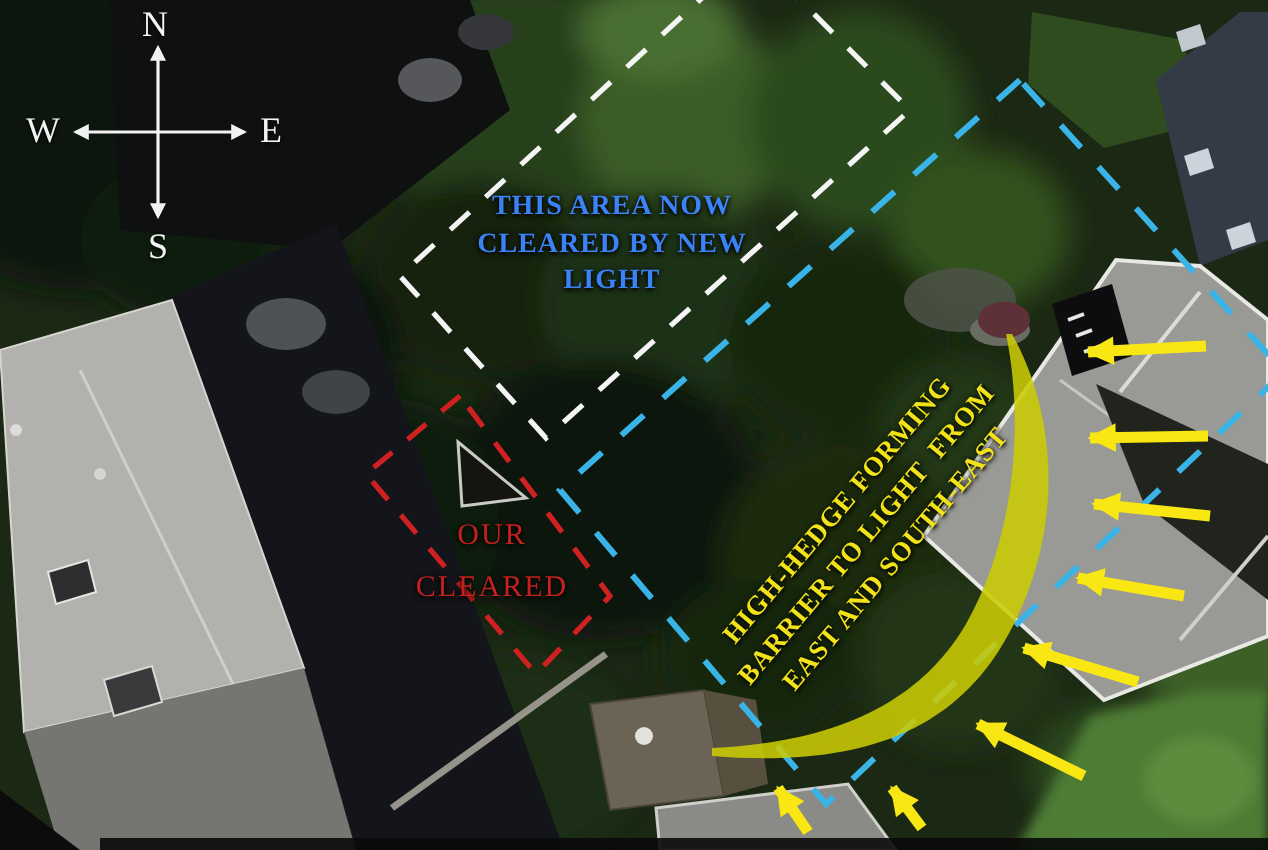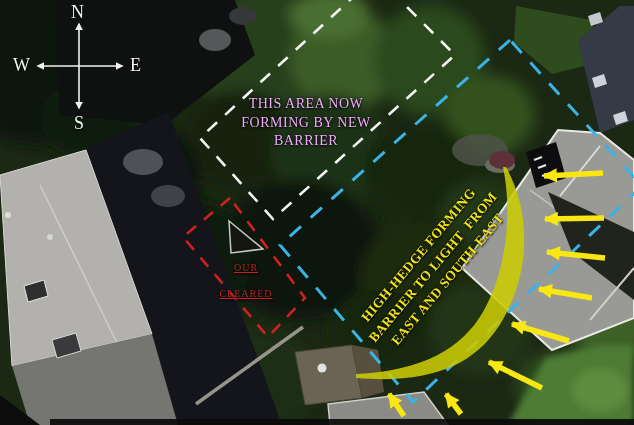--- a/index.html
+++ b/index.html
@@ -8,21 +8,21 @@
     font-family:"Liberation Serif","DejaVu Serif",serif;
     background:#1b2814;
   }
   .stage svg{position:absolute;left:0;top:0;}
   .label{position:absolute;text-align:center;line-height:18.5px;
     text-shadow:0 1px 2px rgba(0,0,0,.95), 0 0 3px rgba(0,0,0,.7);}
   .label div{white-space:pre;}
   .compass-label{position:absolute;font-size:18px;color:#f4f4f4;
     text-shadow:0 1px 2px rgba(0,0,0,.9);}
   .cleared{left:228px;top:95px;width:156px;font-size:14px;letter-spacing:.5px;}
-  .garden{left:194px;top:255px;width:104px;font-size:10px;line-height:26px;letter-spacing:1px;text-decoration:underline;}
+  .garden{left:194px;top:255px;width:104px;font-size:15px;line-height:26px;letter-spacing:1px;}
   .hedge{left:433px;top:267px;width:230px;font-size:13.5px;line-height:19px;letter-spacing:.5px;
     transform:translate(-50%,-50%) rotate(-50deg);font-weight:bold;}
 </style>
 </head>
 <body>
 
 <div class="stage">
 
   <svg width="634" height="425" viewBox="0 0 634 425">
     <defs>
@@ -149,24 +149,24 @@
       <line x1="79" y1="24" x2="79" y2="108" marker-start="url(#ch)" marker-end="url(#ch)"></line>
       <line x1="38" y1="66" x2="122" y2="66" marker-start="url(#ch)" marker-end="url(#ch)"></line>
     </g>
   </svg>
 
   <div class="compass-label" style="left:71px;top:2px;">N</div>
   <div class="compass-label" style="left:13px;top:55px;">W</div>
   <div class="compass-label" style="left:130px;top:55px;">E</div>
   <div class="compass-label" style="left:74px;top:113px;">S</div>
 
-  <div class="label cleared" style="color: #f0abfc;">
+  <div class="label cleared" style="color: #3b82f6; font-weight: bold;">
     <div>THIS AREA NOW</div>
-    <div>FORMING BY NEW</div>
-    <div>BARRIER</div>
+    <div>CLEARED BY NEW</div>
+    <div>LIGHT</div>
   </div>
 
   <div class="label garden" style="color: rgb(195, 32, 32);">
     <div>OUR</div>
     <div>CLEARED</div>
   </div>
 
   <div class="label hedge" style="color: rgb(242, 227, 24);">
     <div>HIGH-HEDGE FORMING</div>
     <div>BARRIER TO LIGHT  FROM</div>

